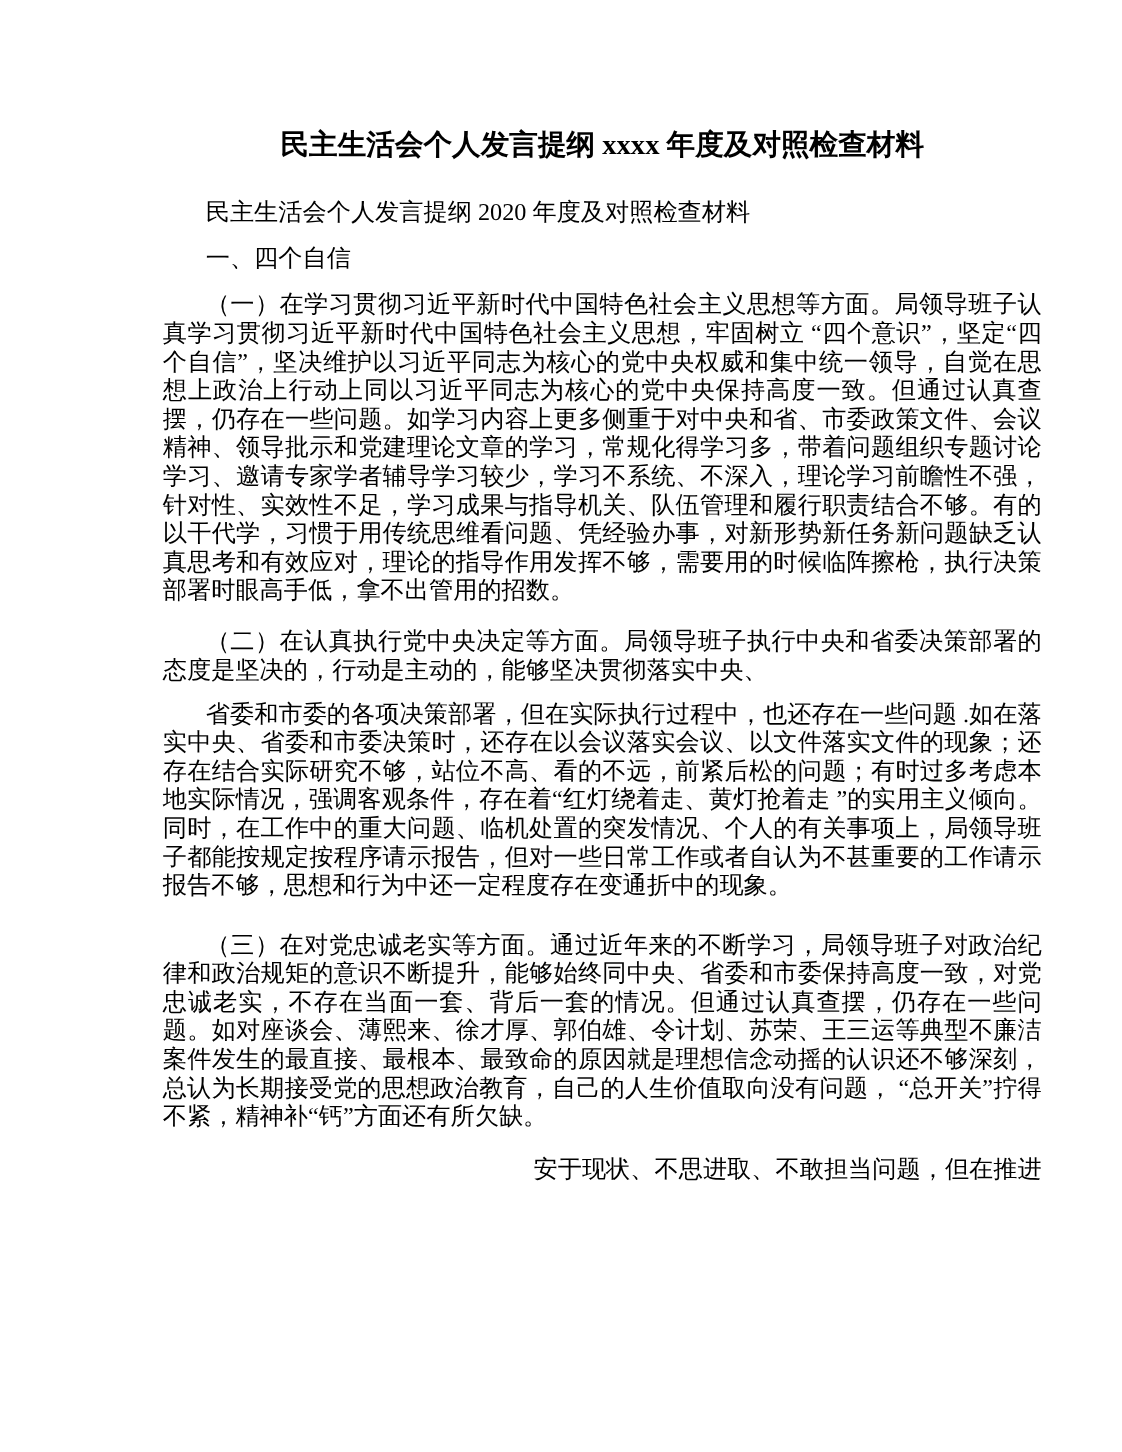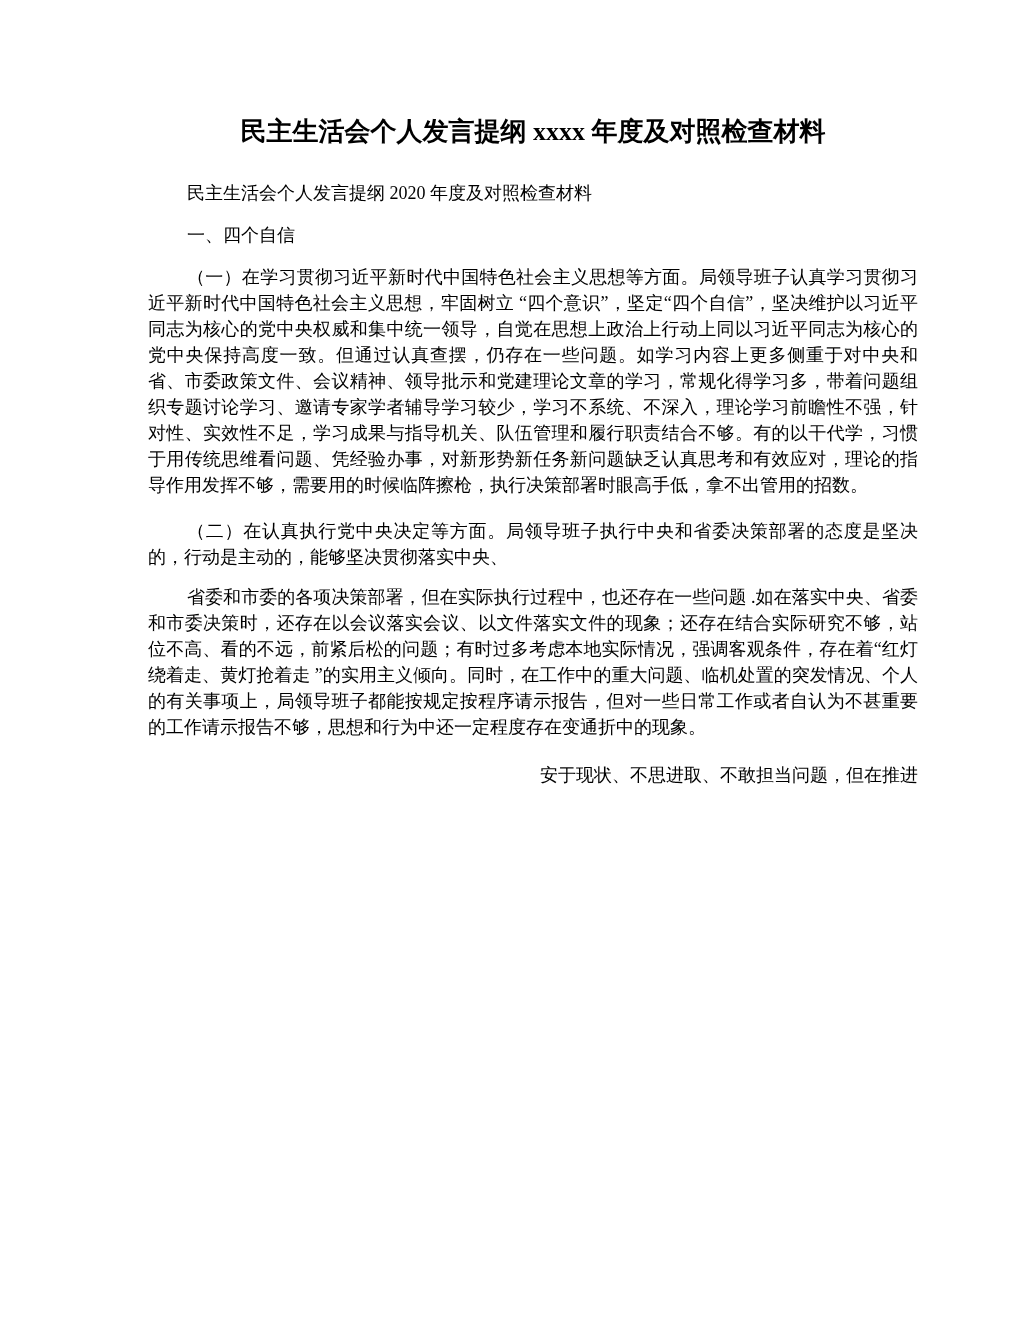--- a/index.html
+++ b/index.html
@@ -12,33 +12,33 @@
     height: 1320px;
     overflow: hidden;
     font-family: "Liberation Serif", "DejaVu Serif", serif;
     color: #000000;
   }
   .page {
     box-sizing: border-box;
     width: 1020px;
     height: 1320px;
     background: #ffffff;
-    padding: 112px 102px 0 148px;
+    padding: 112px 73px 0 148px;
   }
   .doc-title {
     margin: 0;
     font-size: 26px;
     font-weight: bold;
     line-height: 40px;
     text-align: center;
     white-space: nowrap;
   }
   .body-text {
     margin: 0;
-    font-size: 18px;
+    font-size: 22px;
     line-height: 26px;
     text-align: justify;
     text-indent: 39px;
     word-break: break-all;
   }
   .single-line {
     text-align: left;
   }
   .m-subtitle { margin-top: 28px; }
   .m-heading  { margin-top: 16px; }
@@ -59,17 +59,18 @@
   <p class="body-text single-line m-subtitle">民主生活会个人发言提纲 2020 年度及对照检查材料</p>
 
   <p class="body-text single-line m-heading">一、四个自信</p>
 
   <p class="body-text m-p1">（一）在学习贯彻习近平新时代中国特色社会主义思想等方面。局领导班子认真学习贯彻习近平新时代中国特色社会主义思想，牢固树立 “四个意识”，坚定“四个自信”，坚决维护以习近平同志为核心的党中央权威和集中统一领导，自觉在思想上政治上行动上同以习近平同志为核心的党中央保持高度一致。但通过认真查摆，仍存在一些问题。如学习内容上更多侧重于对中央和省、市委政策文件、会议精神、领导批示和党建理论文章的学习，常规化得学习多，带着问题组织专题讨论学习、邀请专家学者辅导学习较少，学习不系统、不深入，理论学习前瞻性不强，针对性、实效性不足，学习成果与指导机关、队伍管理和履行职责结合不够。有的以干代学，习惯于用传统思维看问题、凭经验办事，对新形势新任务新问题缺乏认真思考和有效应对，理论的指导作用发挥不够，需要用的时候临阵擦枪，执行决策部署时眼高手低，拿不出管用的招数。</p>
 
   <p class="body-text m-p2">（二）在认真执行党中央决定等方面。局领导班子执行中央和省委决策部署的态度是坚决的，行动是主动的，能够坚决贯彻落实中央、</p>
 
   <p class="body-text m-p3">省委和市委的各项决策部署，但在实际执行过程中，也还存在一些问题 .如在落实中央、省委和市委决策时，还存在以会议落实会议、以文件落实文件的现象；还存在结合实际研究不够，站位不高、看的不远，前紧后松的问题；有时过多考虑本地实际情况，强调客观条件，存在着“红灯绕着走、黄灯抢着走 ”的实用主义倾向。同时，在工作中的重大问题、临机处置的突发情况、个人的有关事项上，局领导班子都能按规定按程序请示报告，但对一些日常工作或者自认为不甚重要的工作请示报告不够，思想和行为中还一定程度存在变通折中的现象。</p>
 
+  <p class="body-text m-p4">（三）在对党忠诚老实等方面。通过近年来的不断学习，局领导班子对政治纪律和政治规矩的意识不断提升，能够始终同中央、省委和市委保持高度一致，对党忠诚老实，不存在当面一套、背后一套的情况。但通过认真查摆，仍存在一些问题。如对座谈会、薄熙来、徐才厚、郭伯雄、令计划、苏荣、王三运等典型不廉洁案件发生的最直接、最根本、最致命的原因就是理想信念动摇的认识还不够深刻，总认为长期接受党的思想政治教育，自己的人生价值取向没有问题， “总开关”拧得不紧，精神补“钙”方面还有所欠缺。</p>
 
 
   <p class="body-text single-line m-p6">安于现状、不思进取、不敢担当问题，但在推进</p>
 
 </div>
 
 </body></html>

